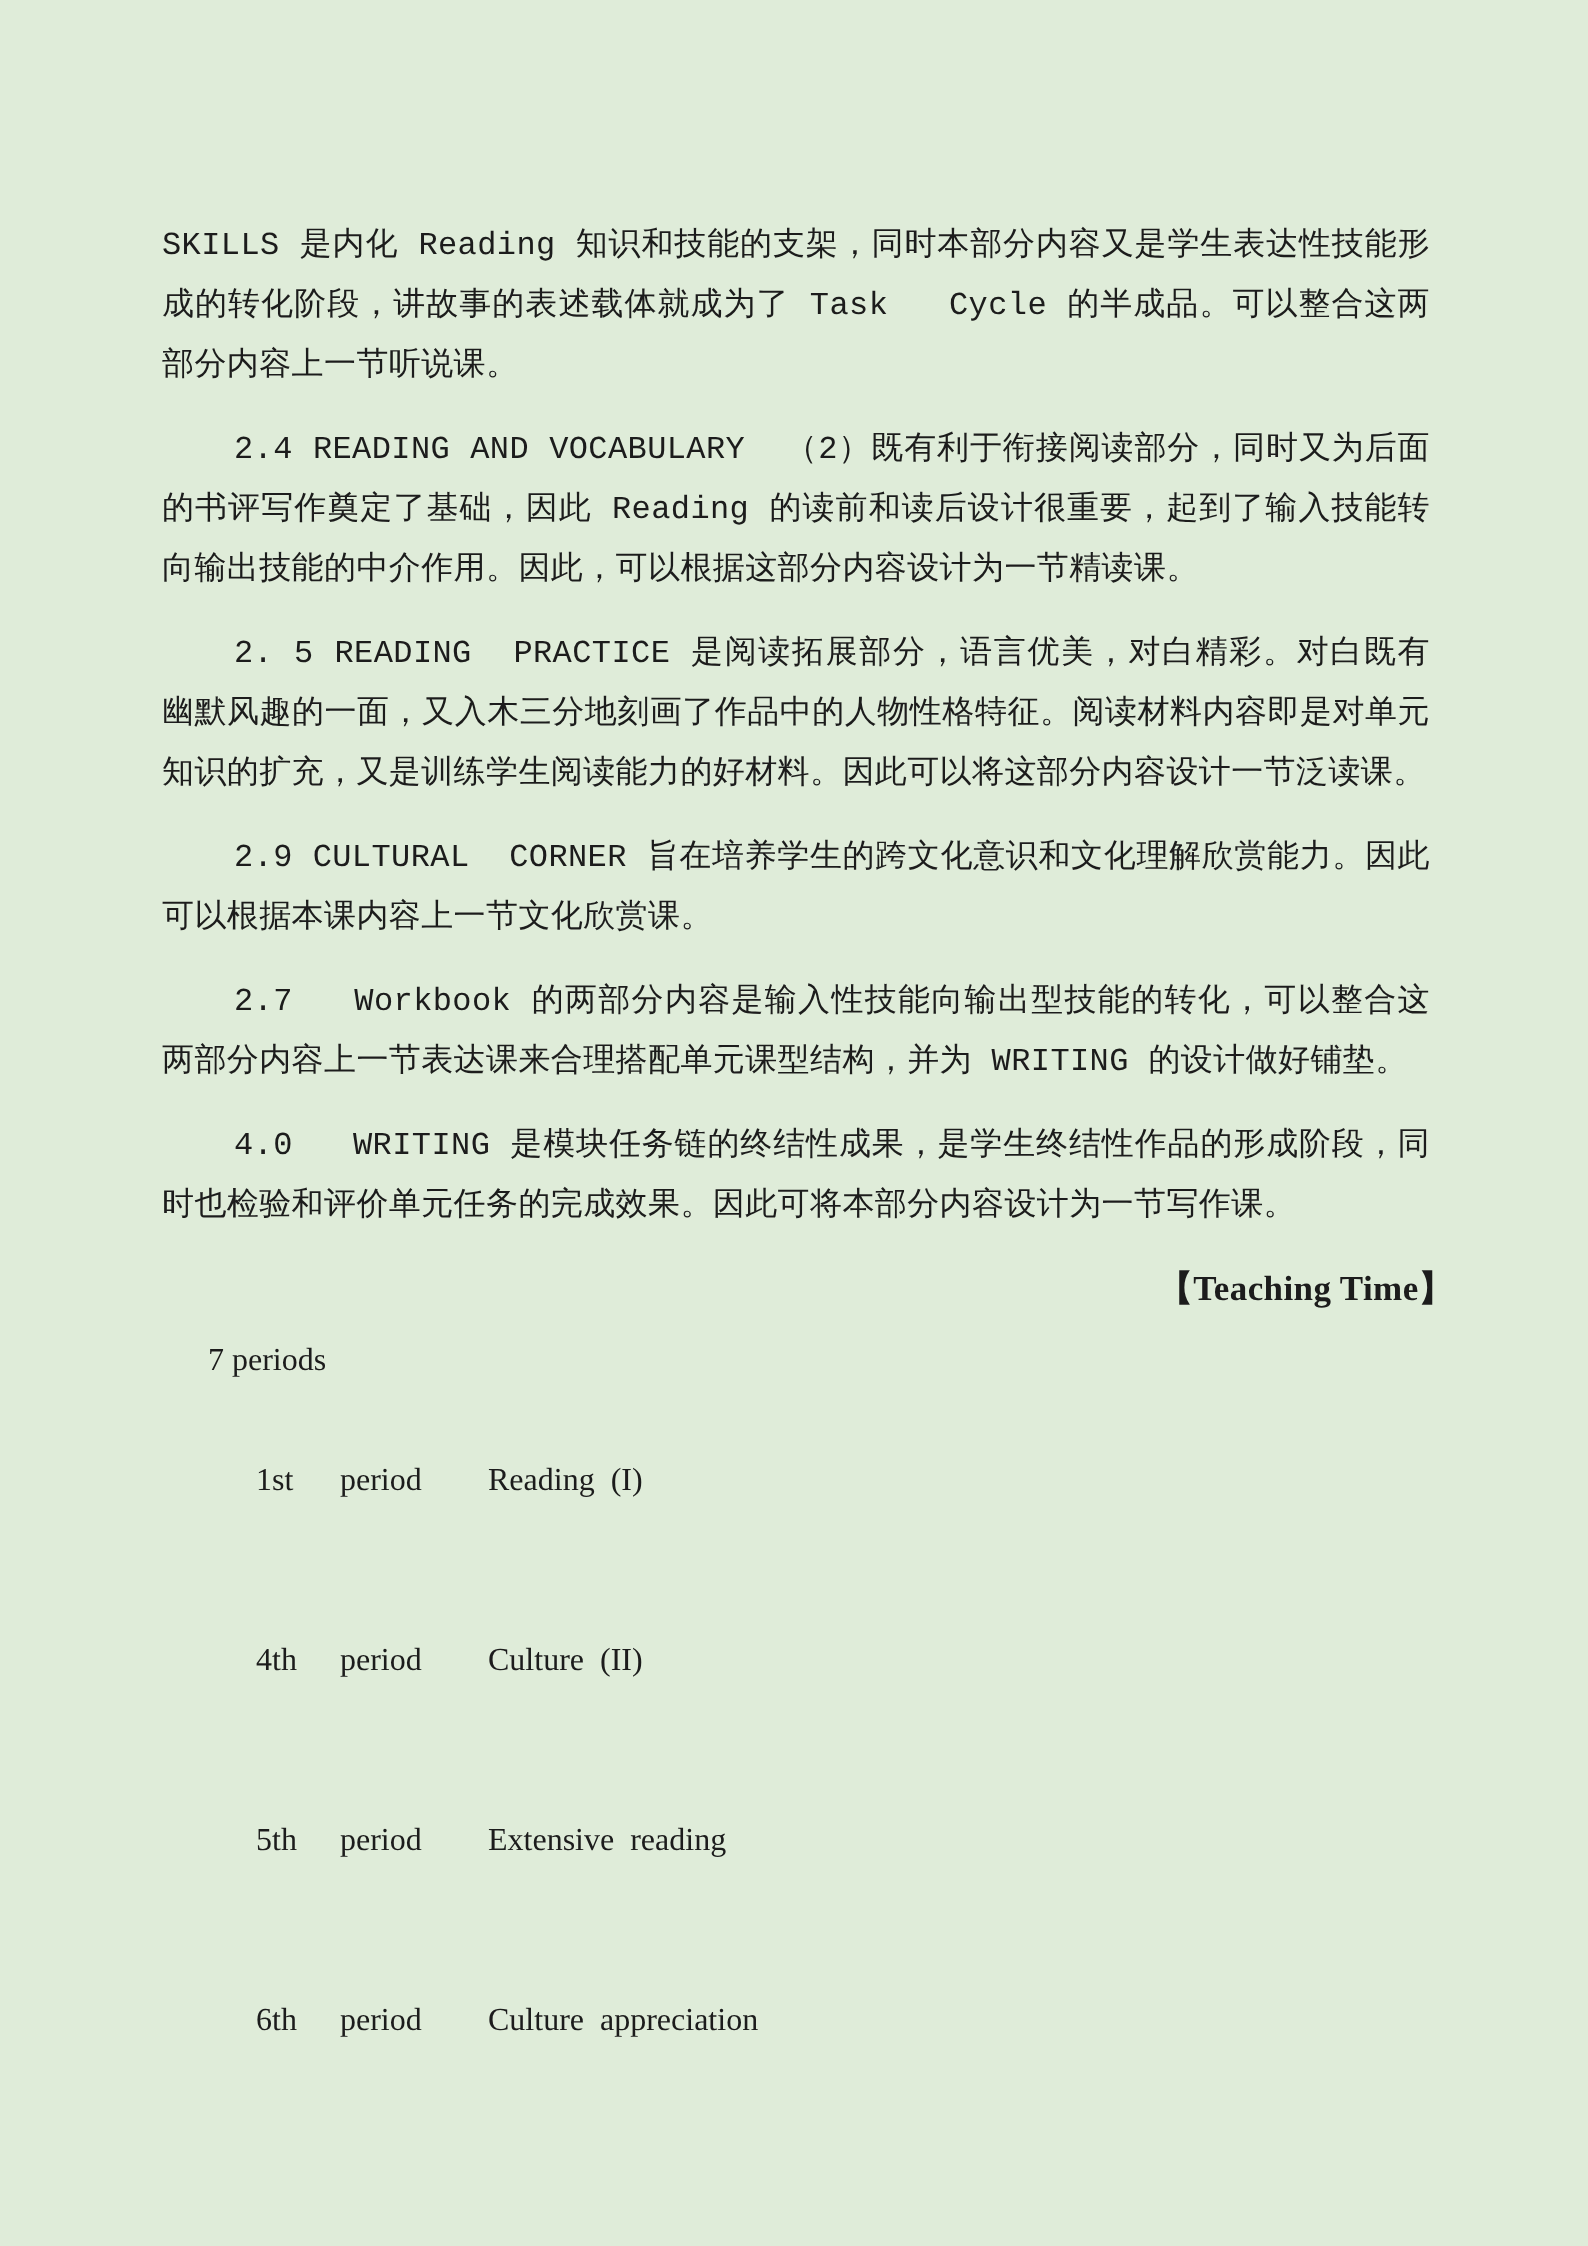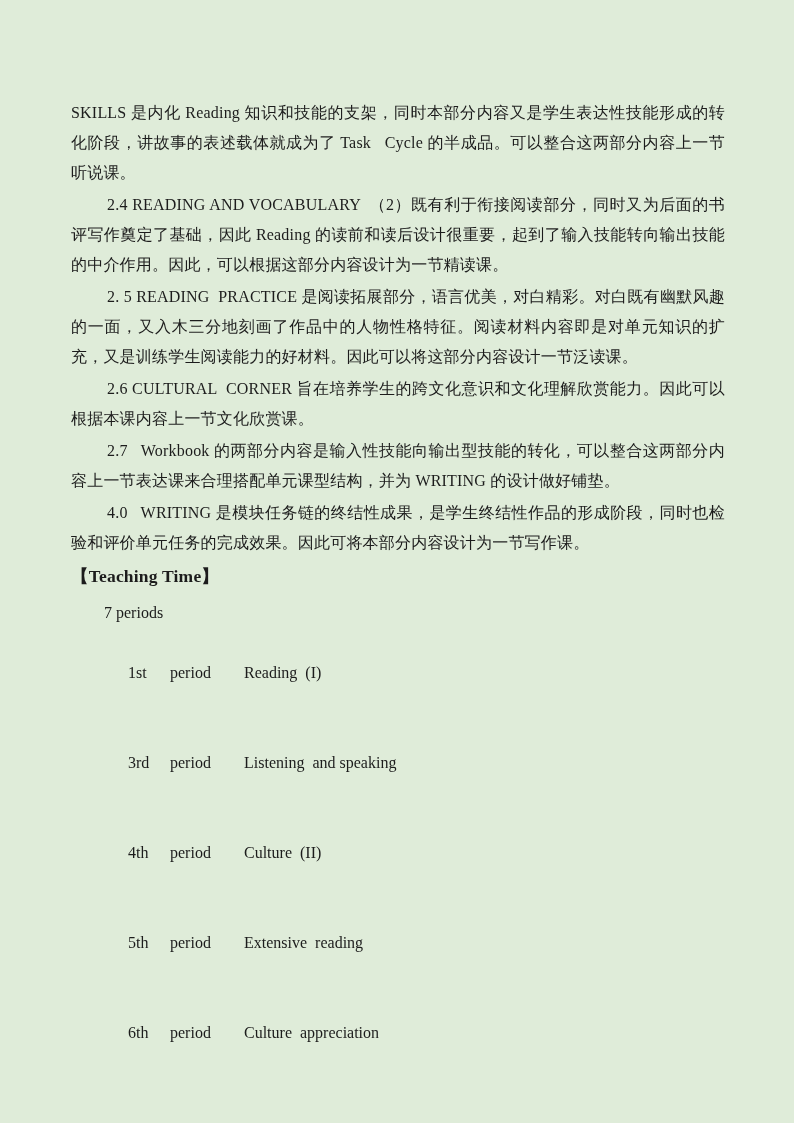--- a/index.html
+++ b/index.html
@@ -17,35 +17,37 @@
   .page {
     width: 794px;
     height: 1123px;
     position: relative;
   }
   .content {
     padding: 96px 67px 0 69px;
     font-size: 16px;
   }
   p.body-par {
-    margin: 2px;
+    margin: 12px;
     line-height: 30px;
     text-align: justify;
     white-space: pre-wrap;
     letter-spacing: 0.2px;
+    font-family: Liberation Mono, monospace;
   }
   p.body-par.indent {
     text-indent: 36px;
   }
   .heading {
     margin: 0;
     font-size: 17.5px;
     font-weight: bold;
     line-height: 26px;
     letter-spacing: 0.2px;
+    text-align: right;
   }
   .heading.time {
     margin: 4px 0 8px 2px;
     line-height: 28px;
   }
   .total-line {
     margin: 0 0 0 35px;
     line-height: 30px;
   }
   .period-row {
@@ -64,33 +66,30 @@
 </style>
 </head>
 <body style="background: rgb(223, 236, 217);">
 
 <div class="page">
   <div class="content">
 
     <p class="body-par">SKILLS 是内化 Reading 知识和技能的支架，同时本部分内容又是学生表达性技能形成的转化阶段，讲故事的表述载体就成为了 Task   Cycle 的半成品。可以整合这两部分内容上一节听说课。</p>
     <p class="body-par indent">2.4 READING AND VOCABULARY  （2）既有利于衔接阅读部分，同时又为后面的书评写作奠定了基础，因此 Reading 的读前和读后设计很重要，起到了输入技能转向输出技能的中介作用。因此，可以根据这部分内容设计为一节精读课。</p>
     <p class="body-par indent">2. 5 READING  PRACTICE 是阅读拓展部分，语言优美，对白精彩。对白既有幽默风趣的一面，又入木三分地刻画了作品中的人物性格特征。阅读材料内容即是对单元知识的扩充，又是训练学生阅读能力的好材料。因此可以将这部分内容设计一节泛读课。</p>
-    <p class="body-par indent">2.6 CULTURAL  CORNER 旨在培养学生的跨文化意识和文化理解欣赏能力。因此可以根据本课内容上一节文化欣赏课。</p>
+    <p class="body-par indent">2.9 CULTURAL  CORNER 旨在培养学生的跨文化意识和文化理解欣赏能力。因此可以根据本课内容上一节文化欣赏课。</p>
     <p class="body-par indent">2.7   Workbook 的两部分内容是输入性技能向输出型技能的转化，可以整合这两部分内容上一节表达课来合理搭配单元课型结构，并为 WRITING 的设计做好铺垫。</p>
     <p class="body-par indent">4.0   WRITING 是模块任务链的终结性成果，是学生终结性作品的形成阶段，同时也检验和评价单元任务的完成效果。因此可将本部分内容设计为一节写作课。</p>
 
     <h2 class="heading time">【Teaching Time】</h2>
 
     <p class="total-line">7 periods</p>
 
     <div class="period-row">
       <span class="col-ord">1st</span><span class="col-period">period</span><span class="col-name">Reading  (I)</span>
-    </div>
-    <div class="period-row">
-      <span class="col-ord">3rd</span><span class="col-period">period</span><span class="col-name">Listening  and speaking</span>
     </div>
     <div class="period-row">
       <span class="col-ord">4th</span><span class="col-period">period</span><span class="col-name">Culture  (II)</span>
     </div>
     <div class="period-row">
       <span class="col-ord">5th</span><span class="col-period">period</span><span class="col-name">Extensive  reading</span>
     </div>
     <div class="period-row">
       <span class="col-ord">6th</span><span class="col-period">period</span><span class="col-name">Culture  appreciation</span>
     </div>

